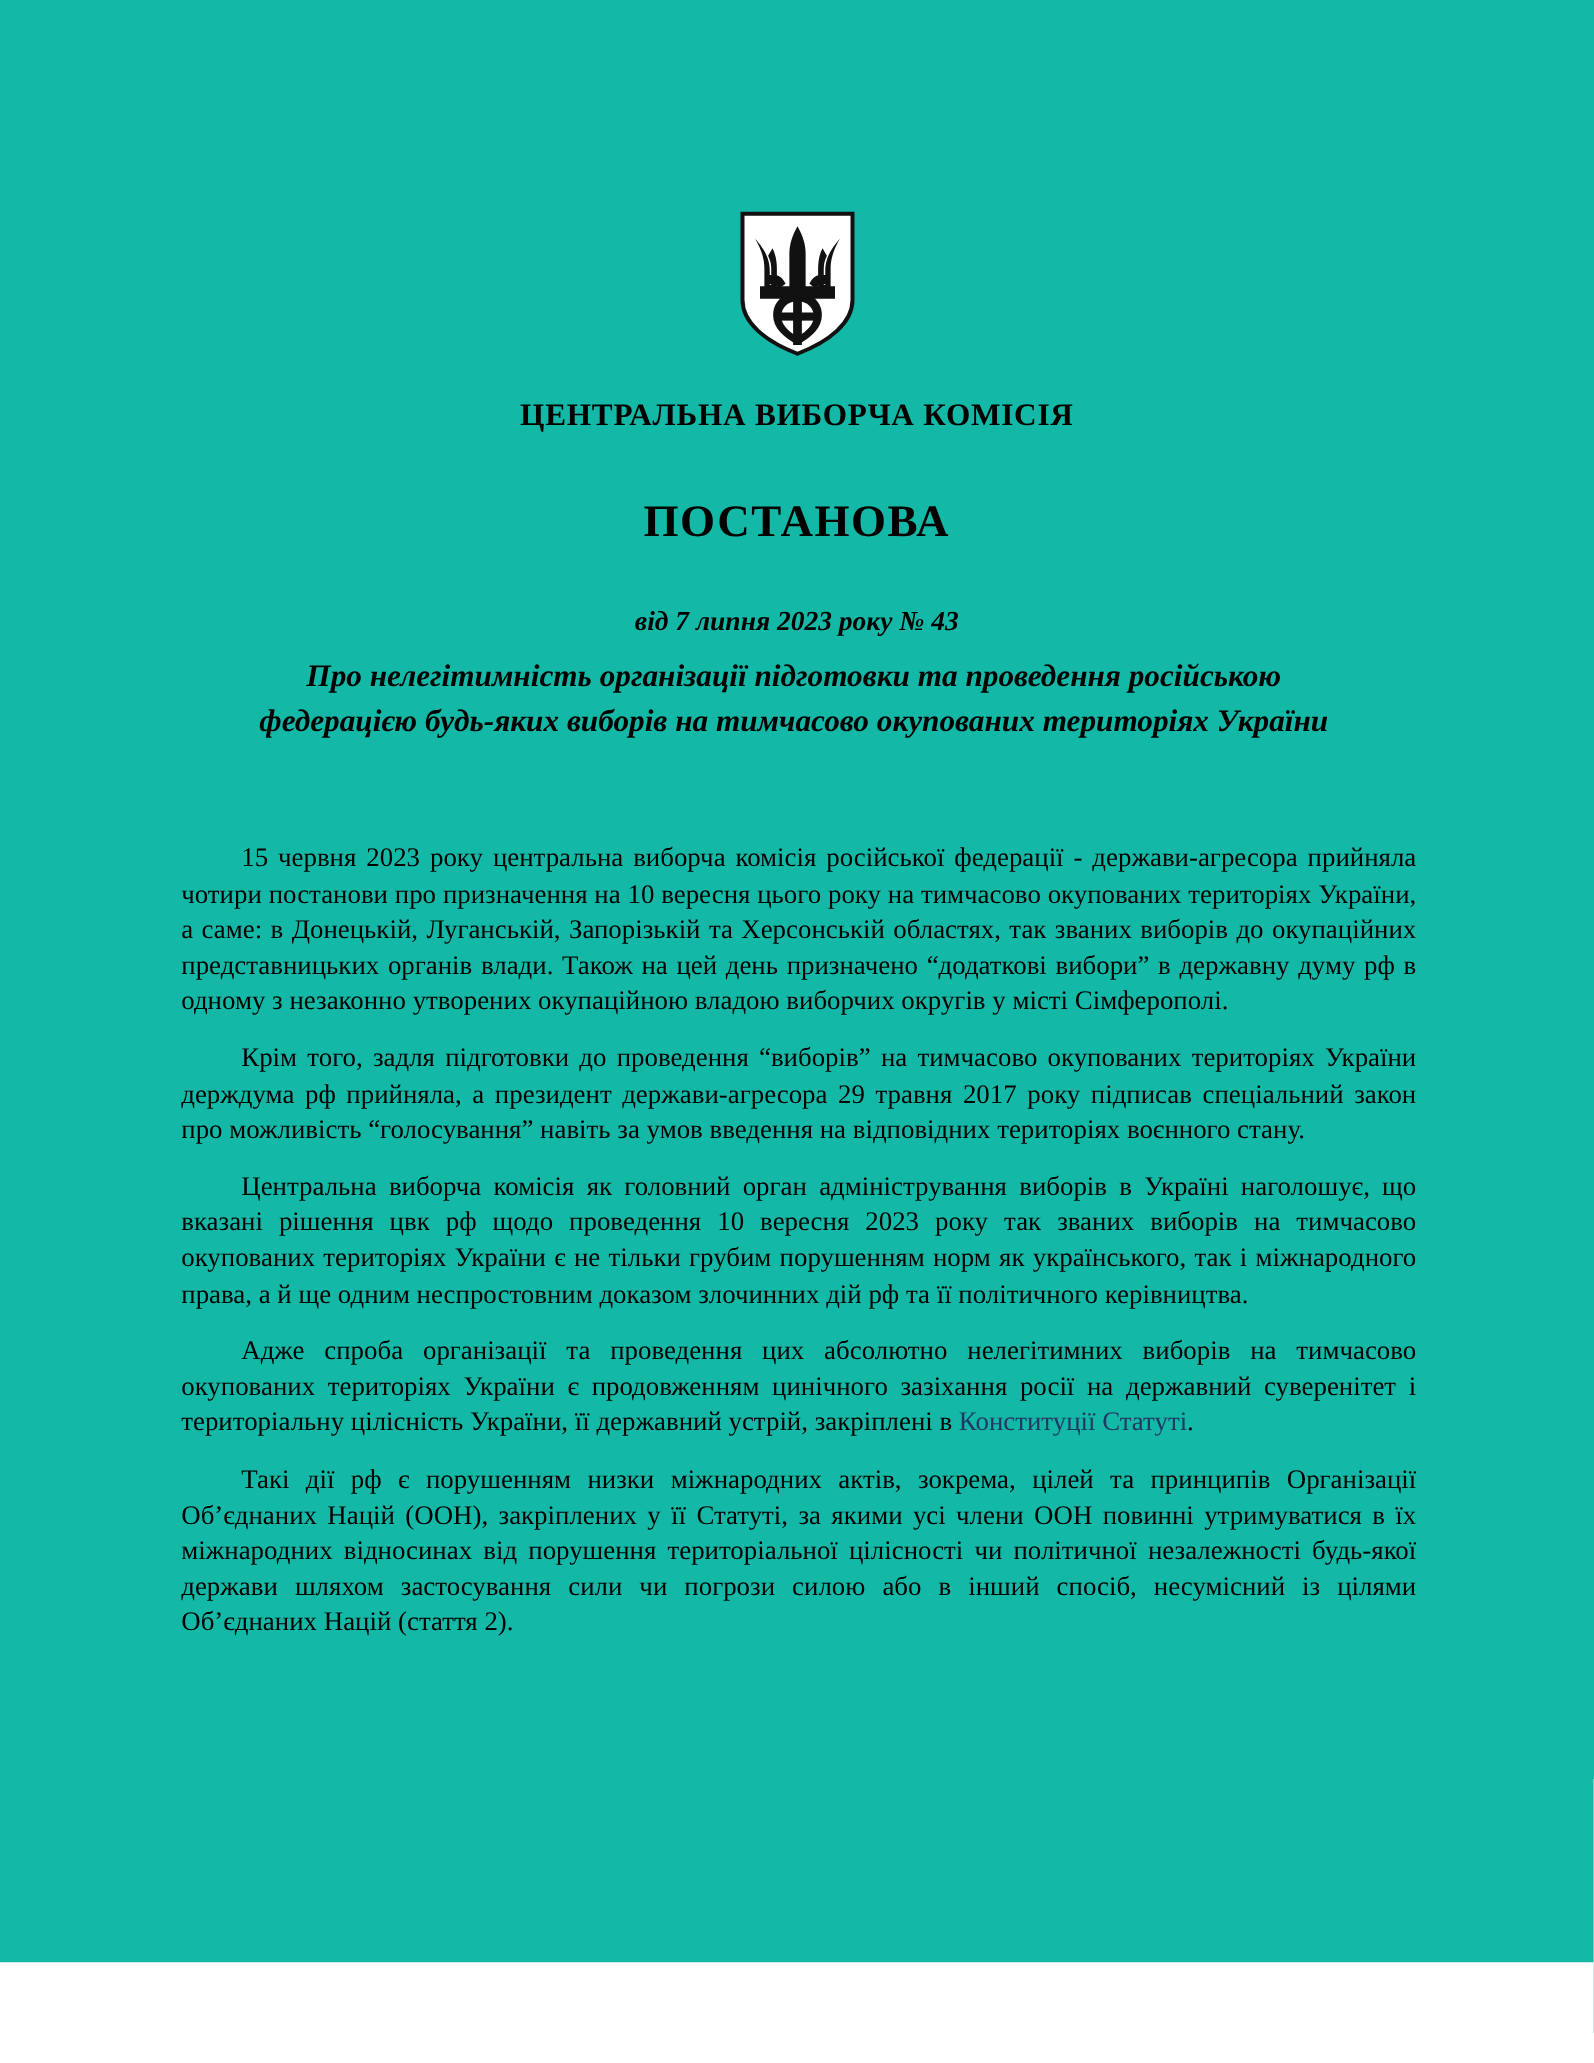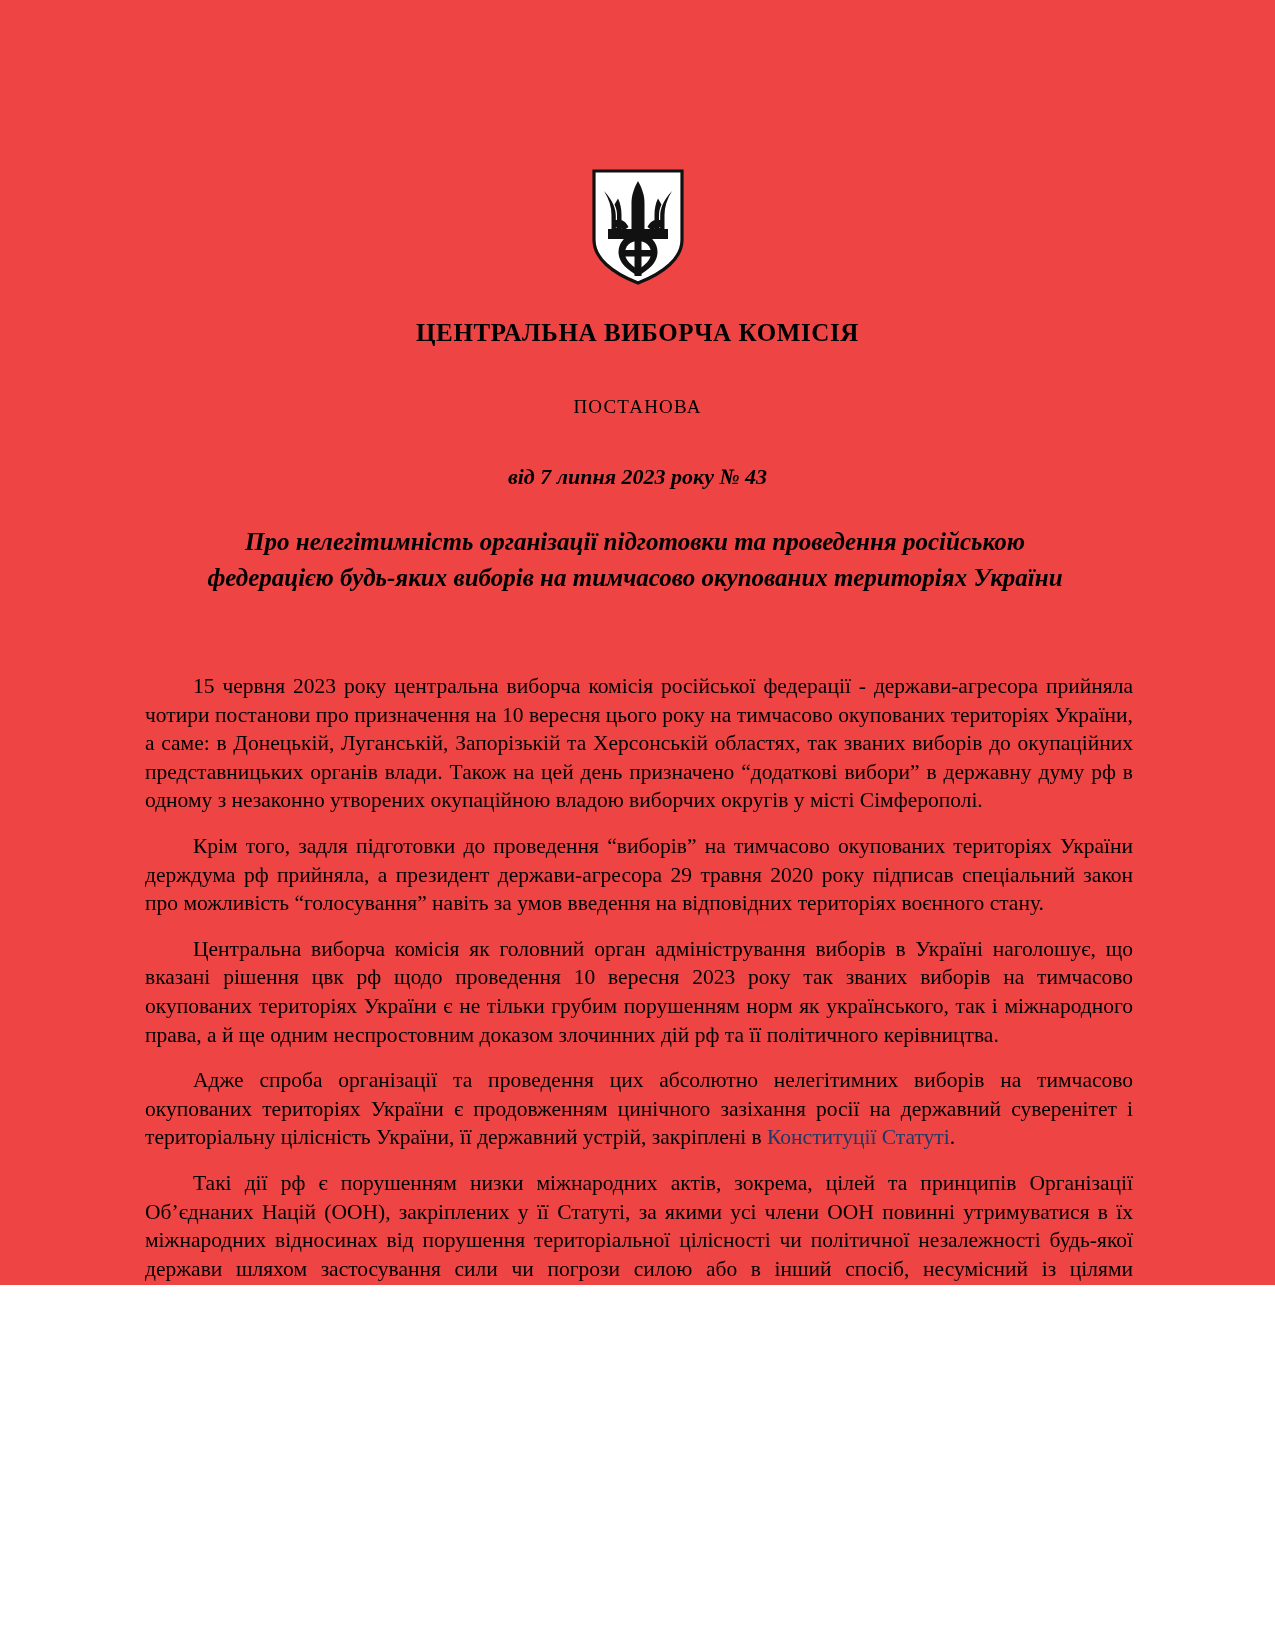--- a/index.html
+++ b/index.html
@@ -4,23 +4,23 @@
 <title>Постанова ЦВК</title>
 <style>
   html, body {
     margin: 0;
     padding: 0;
     background: #ffffff;
   }
   .page {
     position: relative;
     width: 1275px;
-    height: 1285px;
+    height: 1570px;
     margin: 0 auto;
-    background: #ef4444;
+    background: #14b8a6;
     overflow: hidden;
     font-family: "Liberation Serif", "DejaVu Serif", serif;
     color: #000000;
   }
 
   
   .emblem-wrap {
     position: absolute;
     top: 168px;
     left: 0;
@@ -42,22 +42,22 @@
     text-align: center;
   }
   .org-title {
     font-size: 25px;
     font-weight: bold;
     letter-spacing: 0.6px;
     line-height: 1.2;
     margin: 0;
   }
   .doc-type {
-    font-size: 19px;
-    font-weight: normal;
+    font-size: 36px;
+    font-weight: bold;
     letter-spacing: 1.2px;
     line-height: 1.2;
     margin: 48px 0 0 0;
   }
   .doc-date {
     font-size: 22px;
     font-weight: bold;
     line-height: 1.2;
     margin: 45px 0 0 0;
     font-style: italic;
@@ -150,19 +150,19 @@
   <div class="heading-block">
     <div class="org-title">ЦЕНТРАЛЬНА ВИБОРЧА КОМІСІЯ</div>
     <div class="doc-type">ПОСТАНОВА</div>
     <div class="doc-date">від 7 липня 2023 року № 43</div>
   </div>
 
   <div class="subject">Про нелегітимність організації підготовки та проведення російською федерацією будь-яких виборів на тимчасово окупованих територіях України</div>
 
   <div class="body-block">
     <p>15 червня 2023 року центральна виборча комісія російської федерації - держави-агресора прийняла чотири постанови про призначення на 10 вересня цього року на тимчасово окупованих територіях України, а саме: в Донецькій, Луганській, Запорізькій та Херсонській областях, так званих виборів до окупаційних представницьких органів влади. Також на цей день призначено “додаткові вибори” в державну думу рф в одному з незаконно утворених окупаційною владою виборчих округів у місті Сімферополі.</p>
-    <p>Крім того, задля підготовки до проведення “виборів” на тимчасово окупованих територіях України держдума рф прийняла, а президент держави-агресора 29 травня 2020 року підписав спеціальний закон про можливість “голосування” навіть за умов введення на відповідних територіях воєнного стану.</p>
+    <p>Крім того, задля підготовки до проведення “виборів” на тимчасово окупованих територіях України держдума рф прийняла, а президент держави-агресора 29 травня 2017 року підписав спеціальний закон про можливість “голосування” навіть за умов введення на відповідних територіях воєнного стану.</p>
     <p>Центральна виборча комісія як головний орган адміністрування виборів в Україні наголошує, що вказані рішення цвк рф щодо проведення 10 вересня 2023 року так званих виборів на тимчасово окупованих територіях України є не тільки грубим порушенням норм як українського, так і міжнародного права, а й ще одним неспростовним доказом злочинних дій рф та її політичного керівництва.</p>
     <p><span>Адже спроба організації та проведення цих абсолютно нелегітимних виборів на тимчасово окупованих територіях України є продовженням цинічного зазіхання росії на державний суверенітет і територіальну цілісність України, її державний устрій, закріплені в </span><span class="doc-link" style="color: rgb(31, 56, 100);">Конституції Статуті</span><span>.</span></p>
     <p>Такі дії рф є порушенням низки міжнародних актів, зокрема, цілей та принципів Організації Об’єднаних Націй (ООН), закріплених у її Статуті, за якими усі члени ООН повинні утримуватися в їх міжнародних відносинах від порушення територіальної цілісності чи політичної незалежності будь-якої держави шляхом застосування сили чи погрози силою або в інший спосіб, несумісний із цілями Об’єднаних Націй (стаття 2).</p>
   </div>
 
 </div>
 
 </body></html>

